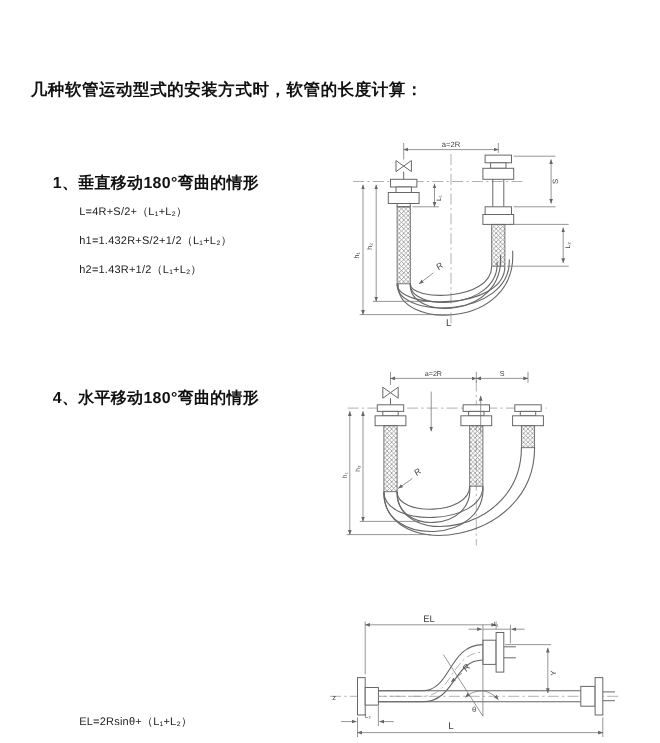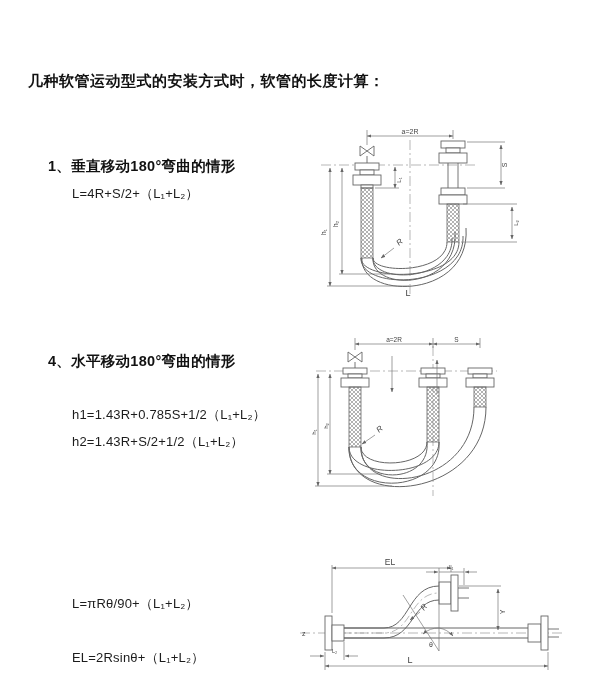--- a/index.html
+++ b/index.html
@@ -9,21 +9,21 @@
   }
   .title{
     position:absolute;left:28px;top:24px;font-size:15px;font-weight:bold;
     color:#111;letter-spacing:.5px;white-space:nowrap;
   }
   .sec-heading{
     position:absolute;left:48px;font-size:14.5px;font-weight:bold;color:#111;
     white-space:nowrap;letter-spacing:.3px;text-align:center;
   }
   .formula{
-    position:absolute;left:72px;font-size:13px;font-weight:500;color:#1c1c1c;
+    position:absolute;left:72px;font-size:10px;font-weight:500;color:#1c1c1c;
     white-space:nowrap;letter-spacing:.2px;text-align:center;
   }
   svg.diag{position:absolute;overflow:visible;}
   svg text{fill:#444;font-family:"Liberation Sans", sans-serif;}
   .bottom-strip{
     position:absolute;left:0;right:0;bottom:0;height:7px;background:#d2d2d2;
   }
 </style>
 </head>
 <body>
@@ -38,26 +38,25 @@
       <pattern id="hatch" width="4" height="4" patternUnits="userSpaceOnUse">
         <path d="M0,4 L4,0 M0,0 L4,4" stroke="#808080" stroke-width="0.6"></path>
       </pattern>
     </defs>
   </svg>
 
   <div class="title">几种软管运动型式的安装方式时，软管的长度计算：</div>
 
   <div class="sec-heading" style="top:109px">1、垂直移动180°弯曲的情形</div>
   <div class="formula" style="top:137px">L=4R+S/2+（L₁+L₂）</div>
+  <div class="formula" style="top:164px">h1=1.432R+S/2+1/2（L₁+L₂）</div>
+  <div class="formula" style="top:190px">h2=1.43R+1/2（L₁+L₂）</div>
 
   <div class="sec-heading" style="top:304px">4、水平移动180°弯曲的情形</div>
-  <div class="formula" style="top:358px">h1=1.43R+0.785S+1/2（L₁+L₂）</div>
-  <div class="formula" style="top:385px">h2=1.43R+S/2+1/2（L₁+L₂）</div>
-
-  <div class="formula" style="top:547px">L=πRθ/90+（L₁+L₂）</div>
+
   <div class="formula" style="top:601px">EL=2Rsinθ+（L₁+L₂）</div>
 
   <svg class="diag" style="left:315px;top:76px" width="215" height="180" viewBox="0 0 215 180">
 
     <g stroke="#999" stroke-width="0.7" stroke-dasharray="10 3 2 3">
       <path d="M95,16 V172"></path>
         <path d="M6,41 H162"></path>
     </g>
 
     <g stroke="#777" stroke-width="0.7" fill="none">

